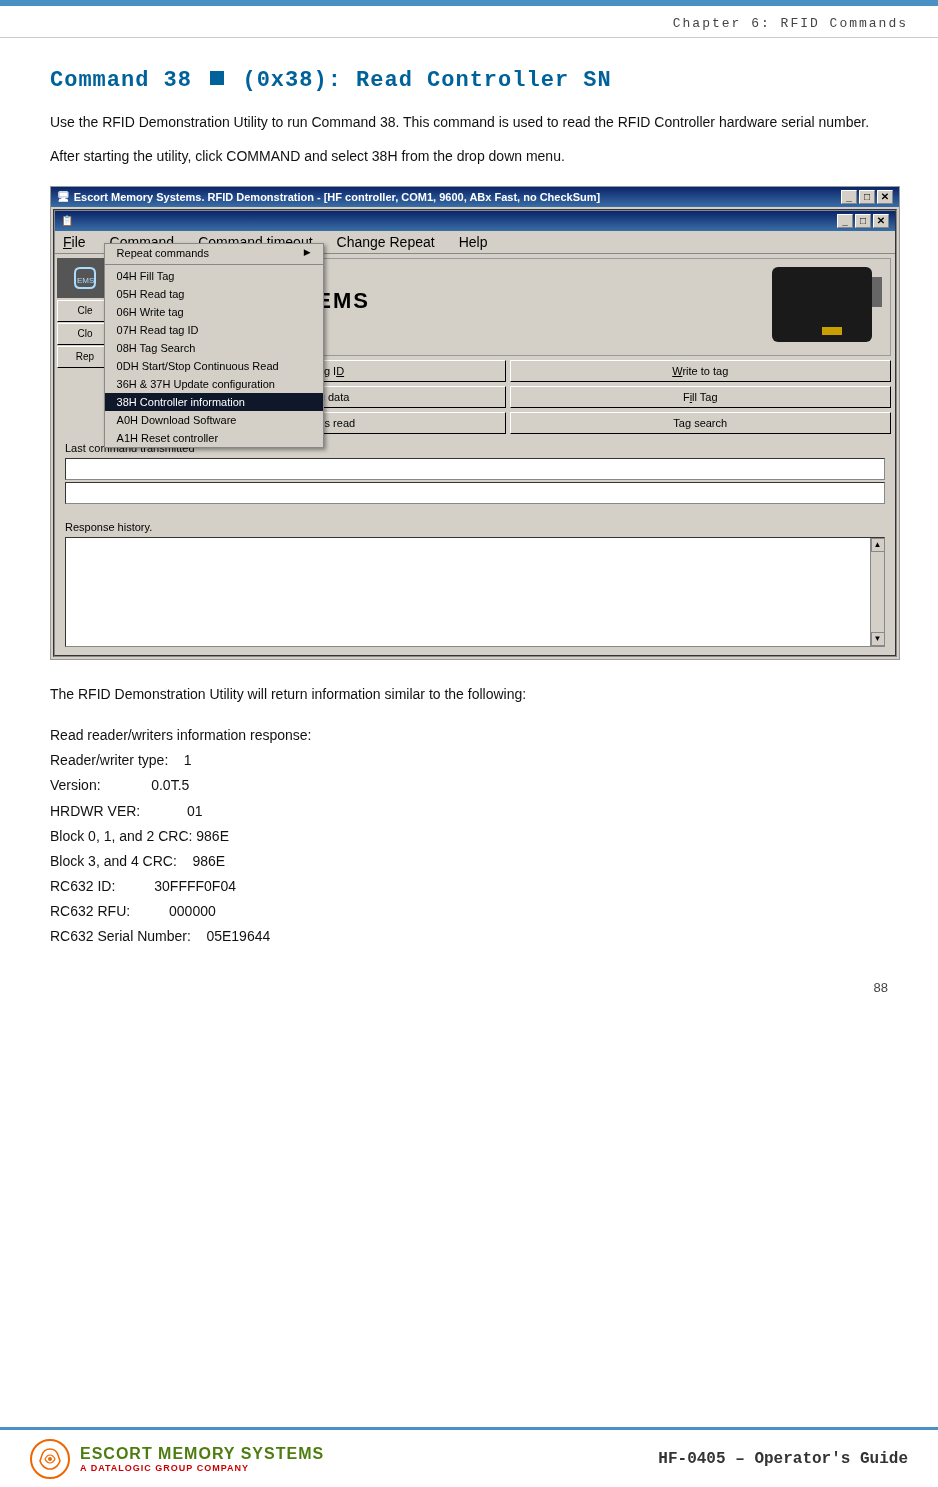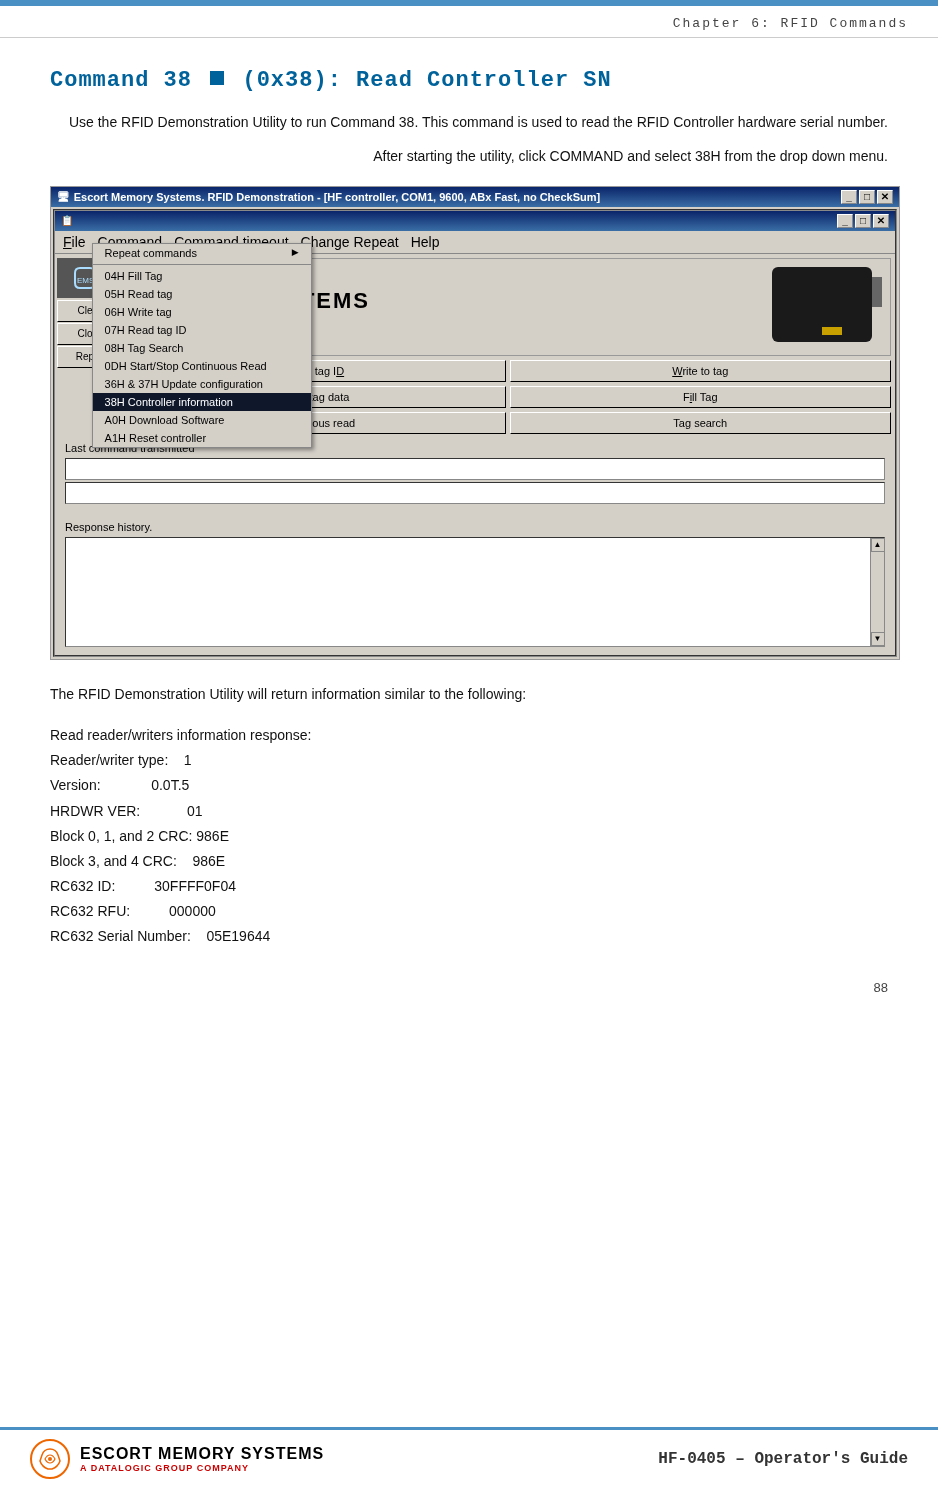--- a/index.html
+++ b/index.html
@@ -56,21 +56,20 @@
       position: relative;
       top: -2px;
     }
 
     
     .body-text {
       font-size: 14px;
       line-height: 1.6;
       margin-bottom: 12px;
       color: #111;
-      text-align: right;
     }
 
     
     .screenshot-container {
       margin: 18px 0 22px 0;
       border: 1px solid #999;
       background: #d4d0c8;
       width: 850px;
     }
 
@@ -279,21 +278,21 @@
       justify-content: center;
       background: #fff;
     }
     .footer-logo-circle svg {
       width: 24px;
       height: 24px;
     }
     .footer-company-name {
       font-size: 16px;
       font-weight: bold;
-      color: #000000;
+      color: #4d7c0f;
       letter-spacing: 1px;
     }
     .footer-company-sub {
       font-size: 9px;
       color: #c00;
       font-weight: bold;
       letter-spacing: 1px;
     }
     .footer-product-name {
       font-size: 16px;
@@ -305,20 +304,21 @@
     .menu-wrapper {
       position: relative;
       display: inline-block;
     }
 
     .inner-menubar {
       display: flex;
       background: #d4d0c8;
       border-bottom: 1px solid #888;
       padding: 1px 2px;
+      gap: 12px;
     }
 
     .full-screen-wrapper {
       display: flex;
       flex-direction: row;
       background: #d4d0c8;
     }
 
     .left-column {
       width: 65px;

